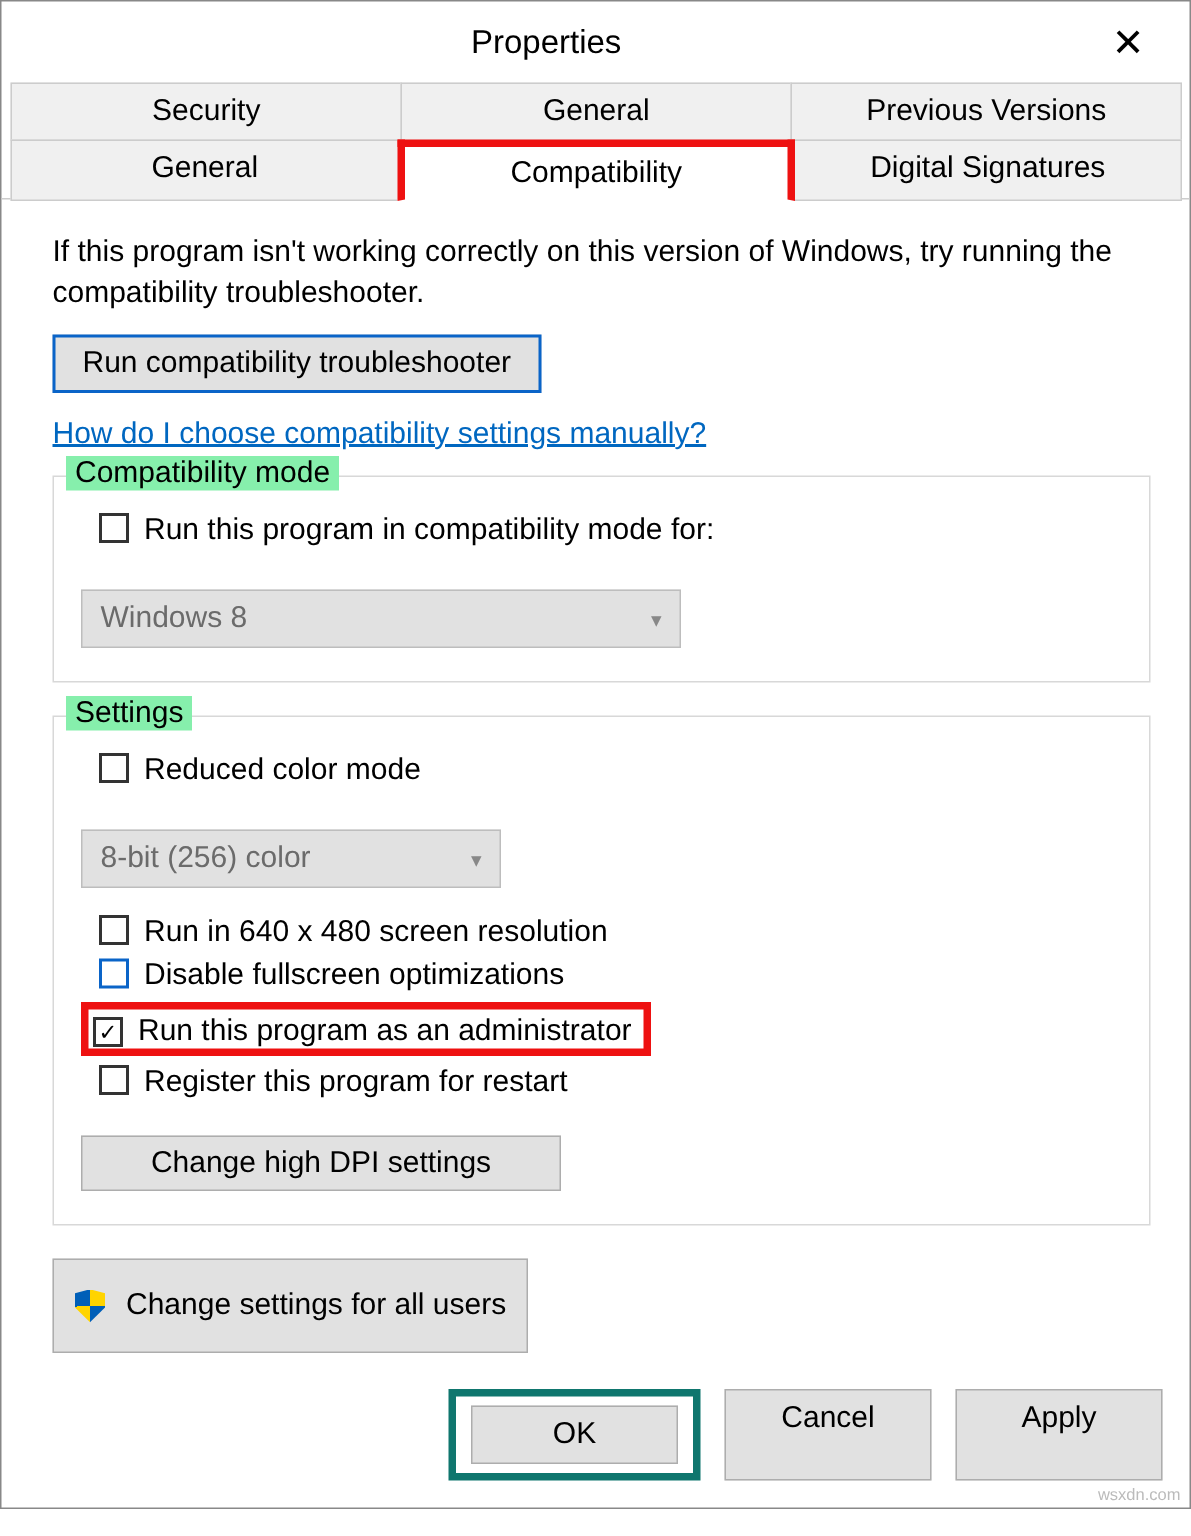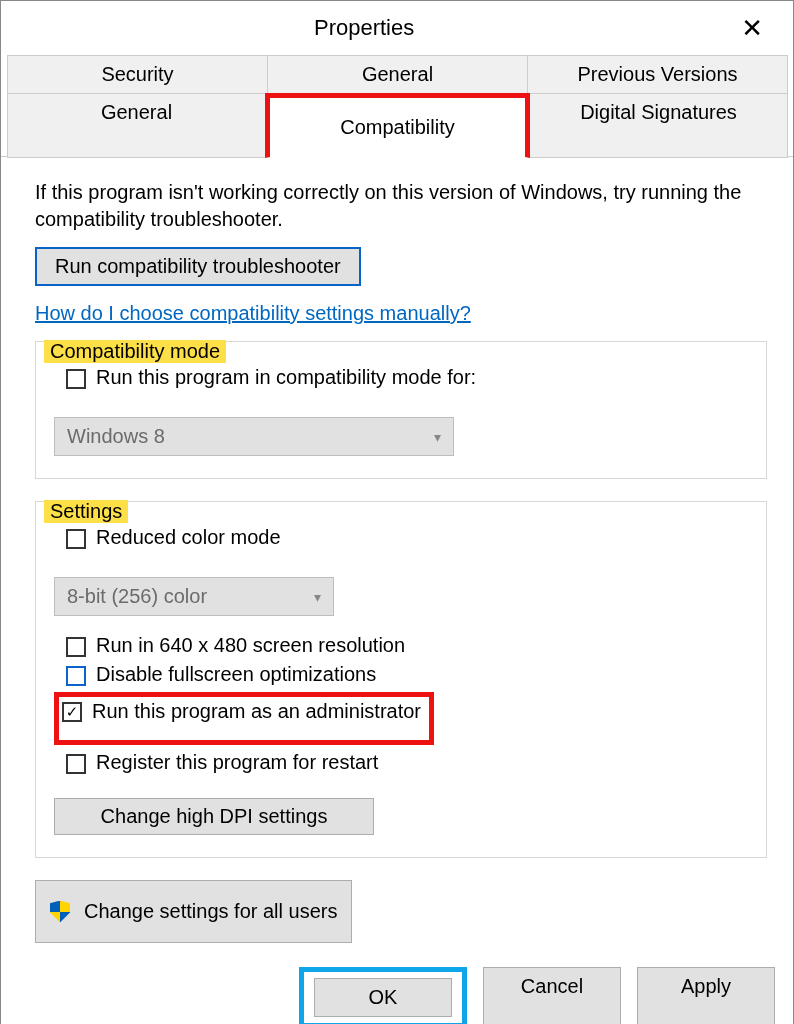--- a/index.html
+++ b/index.html
@@ -24,21 +24,21 @@
     flex: 1;
     text-align: center;
     padding: 7px 1px;
     font-size: 20px;
     background: #f0f0f0;
     border: 1px solid #ccc;
     cursor: pointer;
     margin: 0 -1px -1px 0;
   }
   .tab.active { background: #fff; border-bottom: 1px solid #fff; position: relative; z-index: 2; }
-  .tab-highlight { border: 5px solid #e11; padding: 18px 0; }
+  .tab-highlight { border: 5px solid #e11; padding: 6px 0; }
   .content { padding: 22px 26px 10px 34px; font-size: 20px; color: #000; border-top: 1px solid #ccc; margin-top: -1px;}
   .introtext { margin-bottom: 14px; line-height: 1.35; }
   .btn {
     background: #e1e1e1;
     border: 1px solid #adadad;
     font-size: 20px;
     padding: 6px 18px;
     cursor: pointer;
     display: inline-block;
     text-align: center;
@@ -48,26 +48,25 @@
   .group {
     border: 1px solid #d8d8d8;
     padding: 18px 18px 22px 18px;
     margin-bottom: 22px;
     position: relative;
   }
   .group-title {
     position: absolute;
     top: -14px;
     left: 8px;
-    background: #fde047;
+    background: #86efac;
     padding: 0 6px;
     font-size: 20px;
-    margin-top: 12px;
   }
-  .chk-row { display: flex; align-items: flex-end; gap: 10px; margin: 6px 0; padding-left: 12px; }
+  .chk-row { display: flex; align-items: flex-start; gap: 10px; margin: 6px 0; padding-left: 12px; }
   .chk {
     width: 20px; height: 20px; border: 2px solid #333; background: #fff; flex: none;
     display: flex; align-items: center; justify-content: center;
   }
   .chk.blue { border-color: #0a64c8; }
   .chk.checked::after { content: "✓"; font-size: 15px; color: #000; }
   .select {
     background: #e1e1e1;
     border: 1px solid #bdbdbd;
     padding: 7px 12px;
@@ -75,34 +74,34 @@
     color: #6b6b6b;
     font-size: 20px;
     display: flex;
     justify-content: space-between;
     align-items: center;
     margin-top: 28px;
     cursor: default;
   }
   .select.narrow { width: 280px; }
   .caret { color: #888; font-size: 14px; }
-  .red-box { border: 5px solid #e11; padding: 3px 8px 17px 3px; display: inline-flex; align-items: center; gap: 10px; }
+  .red-box { border: 5px solid #e11; padding: 3px 8px 0 3px; display: inline-flex; align-items: center; gap: 10px; }
   .shield {
     width: 20px; height: 22px; display: inline-block;
     background: conic-gradient(#ffd400 0 25%, #005fb8 25% 50%, #ffd400 50% 75%, #005fb8 75% 100%);
     clip-path: polygon(50% 0, 100% 12%, 100% 55%, 50% 100%, 0 55%, 0 12%);
     margin-right: 2px;
   }
   .shield-btn { display: inline-flex; align-items: center; gap: 12px; padding: 19px 14px; }
   .footer {
     display: flex; justify-content: flex-end; gap: 16px;
     padding: 14px 18px 18px 18px;
   }
   .footer .btn { width: 138px; text-align: center; padding: 7px 0; }
-  .ok-wrap { border: 5px solid #0ea5e9; padding: 6px 10px; display: inline-block; }
+  .ok-wrap { border: 5px solid #0f766e; padding: 6px 10px; display: inline-block; }
   .watermark { position: absolute; bottom: 2px; right: 6px; font-size: 11px; color: #bbb; }
 </style>
 </head>
 <body>
 
 <div class="window">
   <div class="titlebar">
     <div style="width:100px"></div>
     <div class="title">Properties</div>
     <div class="close-x">✕</div>

